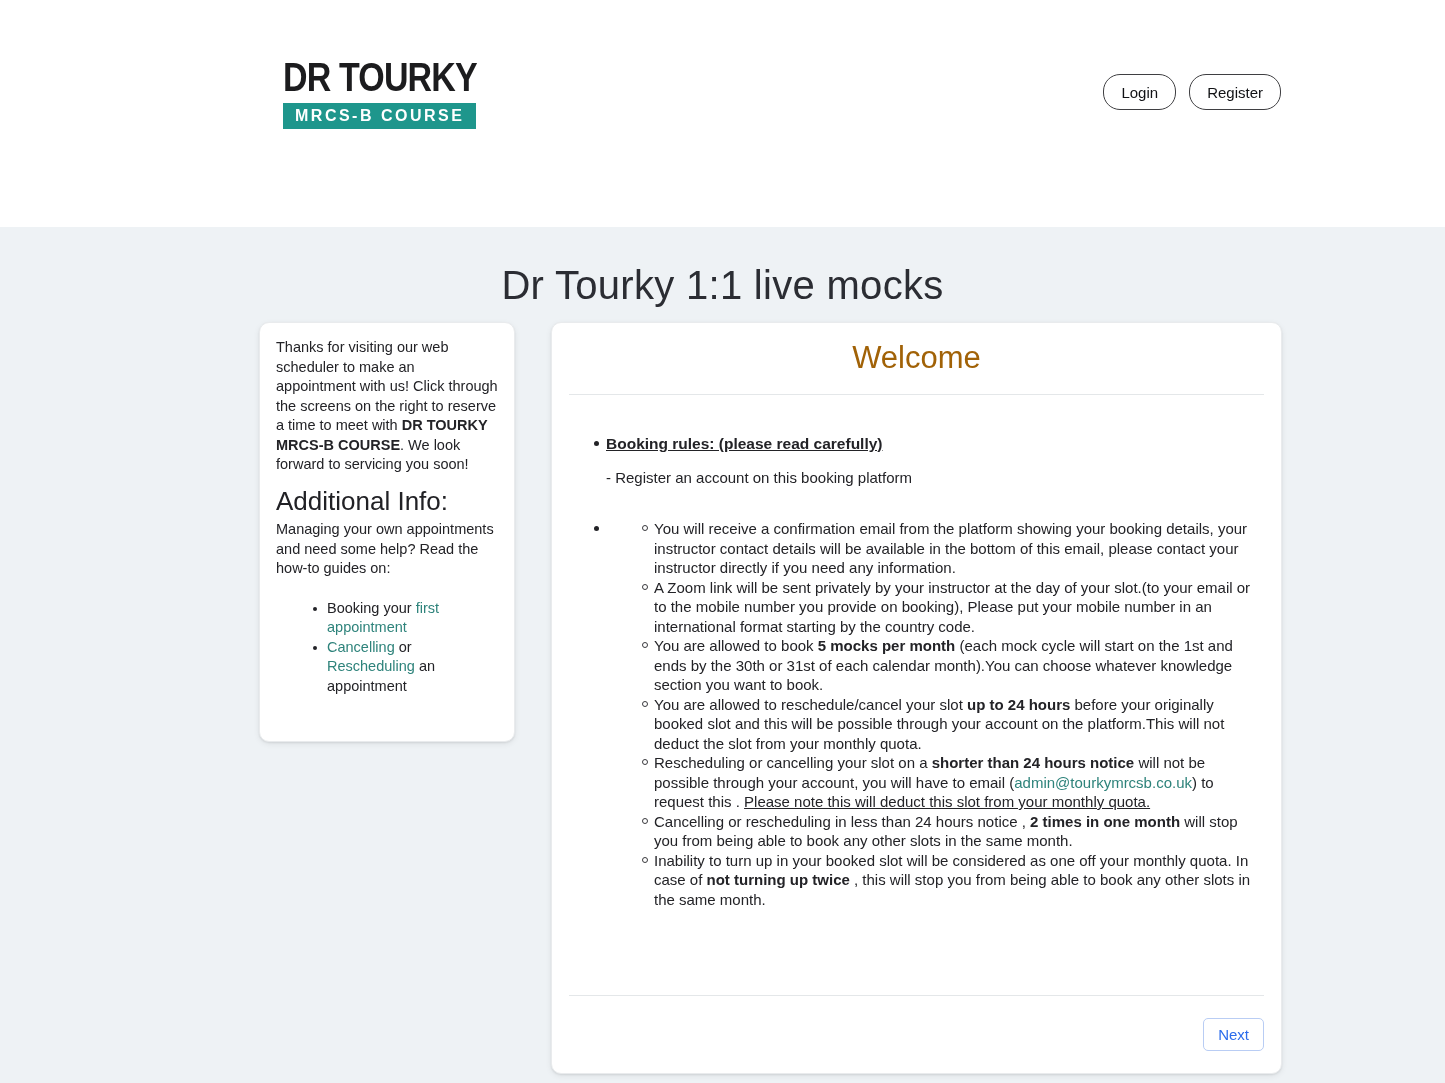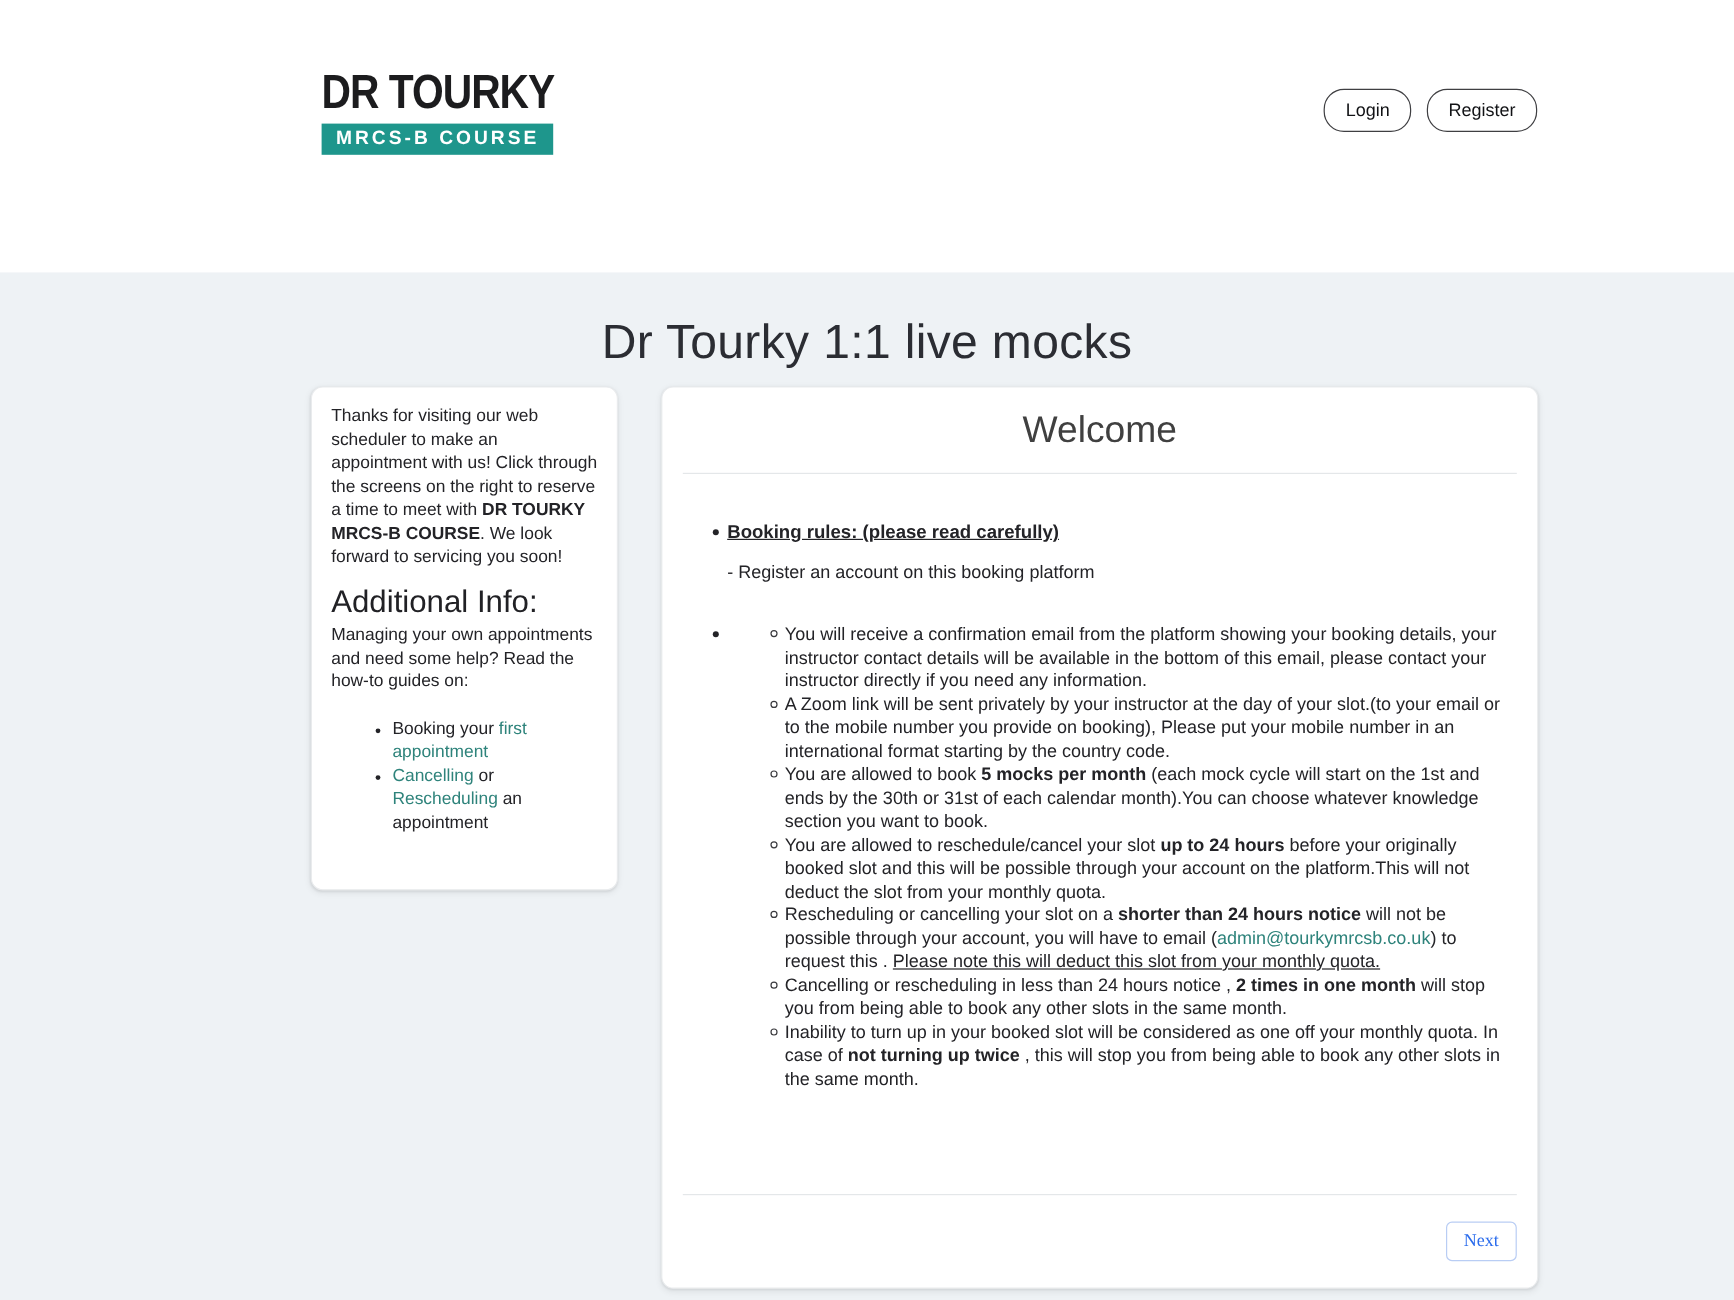--- a/index.html
+++ b/index.html
@@ -6,21 +6,21 @@
   html, body { margin: 0; padding: 0; }
   body {
     width: 1445px; height: 1083px; overflow: hidden;
     background: #eef2f5;
     font-family: "Liberation Sans", sans-serif;
     color: #232327;
   }
 
   
   .header { position: relative; height: 227px; background: #ffffff; }
-  .logo { position: absolute; left: 268px; top: 57px; }
+  .logo { position: absolute; left: 283px; top: 57px; }
   .logo-line1 {
     display: inline-block; font-size: 40px; font-weight: 700; line-height: 1;
     letter-spacing: -1px; color: #1c1c1e;
     transform: scaleX(.85); transform-origin: left top; white-space: nowrap;
   }
   .logo-line2 {
     display: inline-block; margin-top: 6px; background: #1e968c; color: #ffffff;
     font-weight: 700; font-size: 16px; letter-spacing: 2.5px; line-height: 1.2;
     padding: 3px 12px 4px; white-space: nowrap;
   }
@@ -52,40 +52,40 @@
   .sidebar-help { margin: 0; }
   .guides { list-style: none; margin: 20px 0 0; padding: 0 0 0 37px; }
   .guides li { position: relative; padding-left: 14px; }
   .guides li::before {
     content: ""; position: absolute; left: 0; top: 8px;
     width: 4px; height: 4px; border-radius: 50%; background: #232327;
   }
 
   
   .main-card { flex: 1; min-height: 752px; display: flex; flex-direction: column; padding: 0 17px; }
-  .welcome { text-align: center; font-size: 31px; font-weight: 400; margin: 17px 0 18px; color: #404040; }
+  .welcome { text-align: center; font-size: 31px; font-weight: 400; margin: 17px 0 18px; color: #a16207; }
   .divider { border: none; border-top: 1px solid #e4e7e9; margin: 0; }
   .rules-area { padding: 39px 0 0 25px; font-size: 15px; line-height: 19.5px; }
   .l1 { list-style: none; margin: 0; padding: 0; }
   .l1 > li { position: relative; padding-left: 12px; }
   .l1 > li::before {
     content: ""; position: absolute; left: 0; top: 7px;
     width: 5px; height: 5px; border-radius: 50%; background: #232327;
   }
   .rule-title { font-size: 15.5px; }
   .l1 p { margin: 14px 0 0; }
   .li-sub { margin-top: 16px; }
   .l2 { list-style: none; margin: 32px 0 0; padding: 0 0 0 36px; }
   .l2 > li { position: relative; padding-left: 12px; }
   .l2 > li::before {
     content: ""; position: absolute; left: 0; top: 6px;
     width: 4px; height: 4px; border: 1.2px solid #3a3a3e; border-radius: 50%;
     background: transparent;
   }
-  .bottom { margin-top: auto; font-family: Liberation Serif, serif; }
+  .bottom { margin-top: auto; }
   .next-row { text-align: right; padding: 22px 0; }
   .next-btn {
     background: #ffffff; color: #2b6cec; border: 1px solid #b9cdf4;
     border-radius: 5px; font-size: 15px; padding: 7px 14px;
     font-family: inherit; cursor: pointer;
   }
 
   
   .b { font-weight: 700; }
   .u { text-decoration: underline; }

